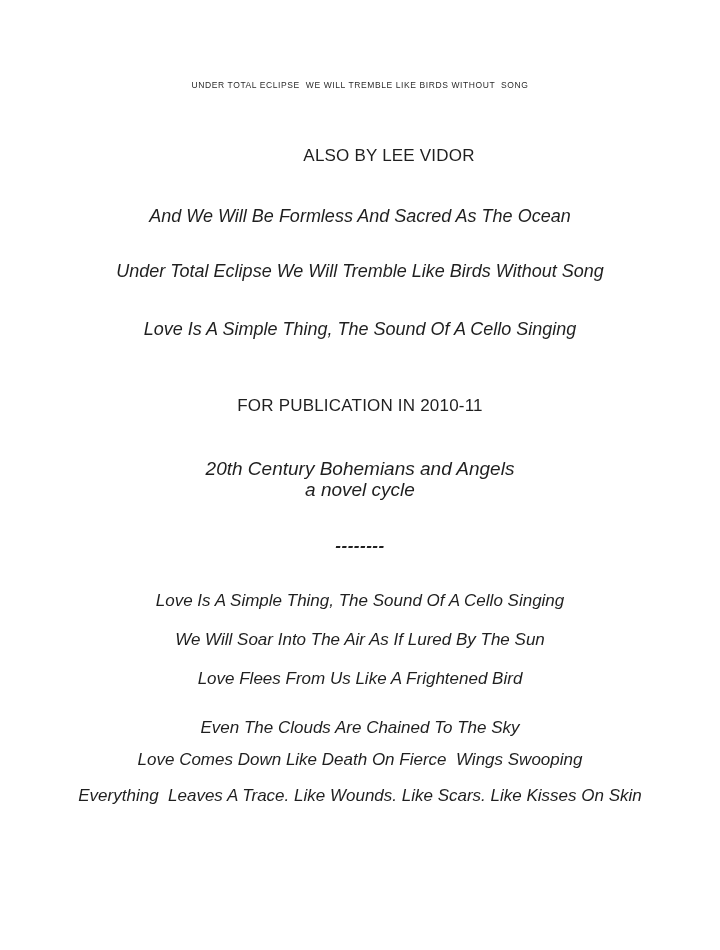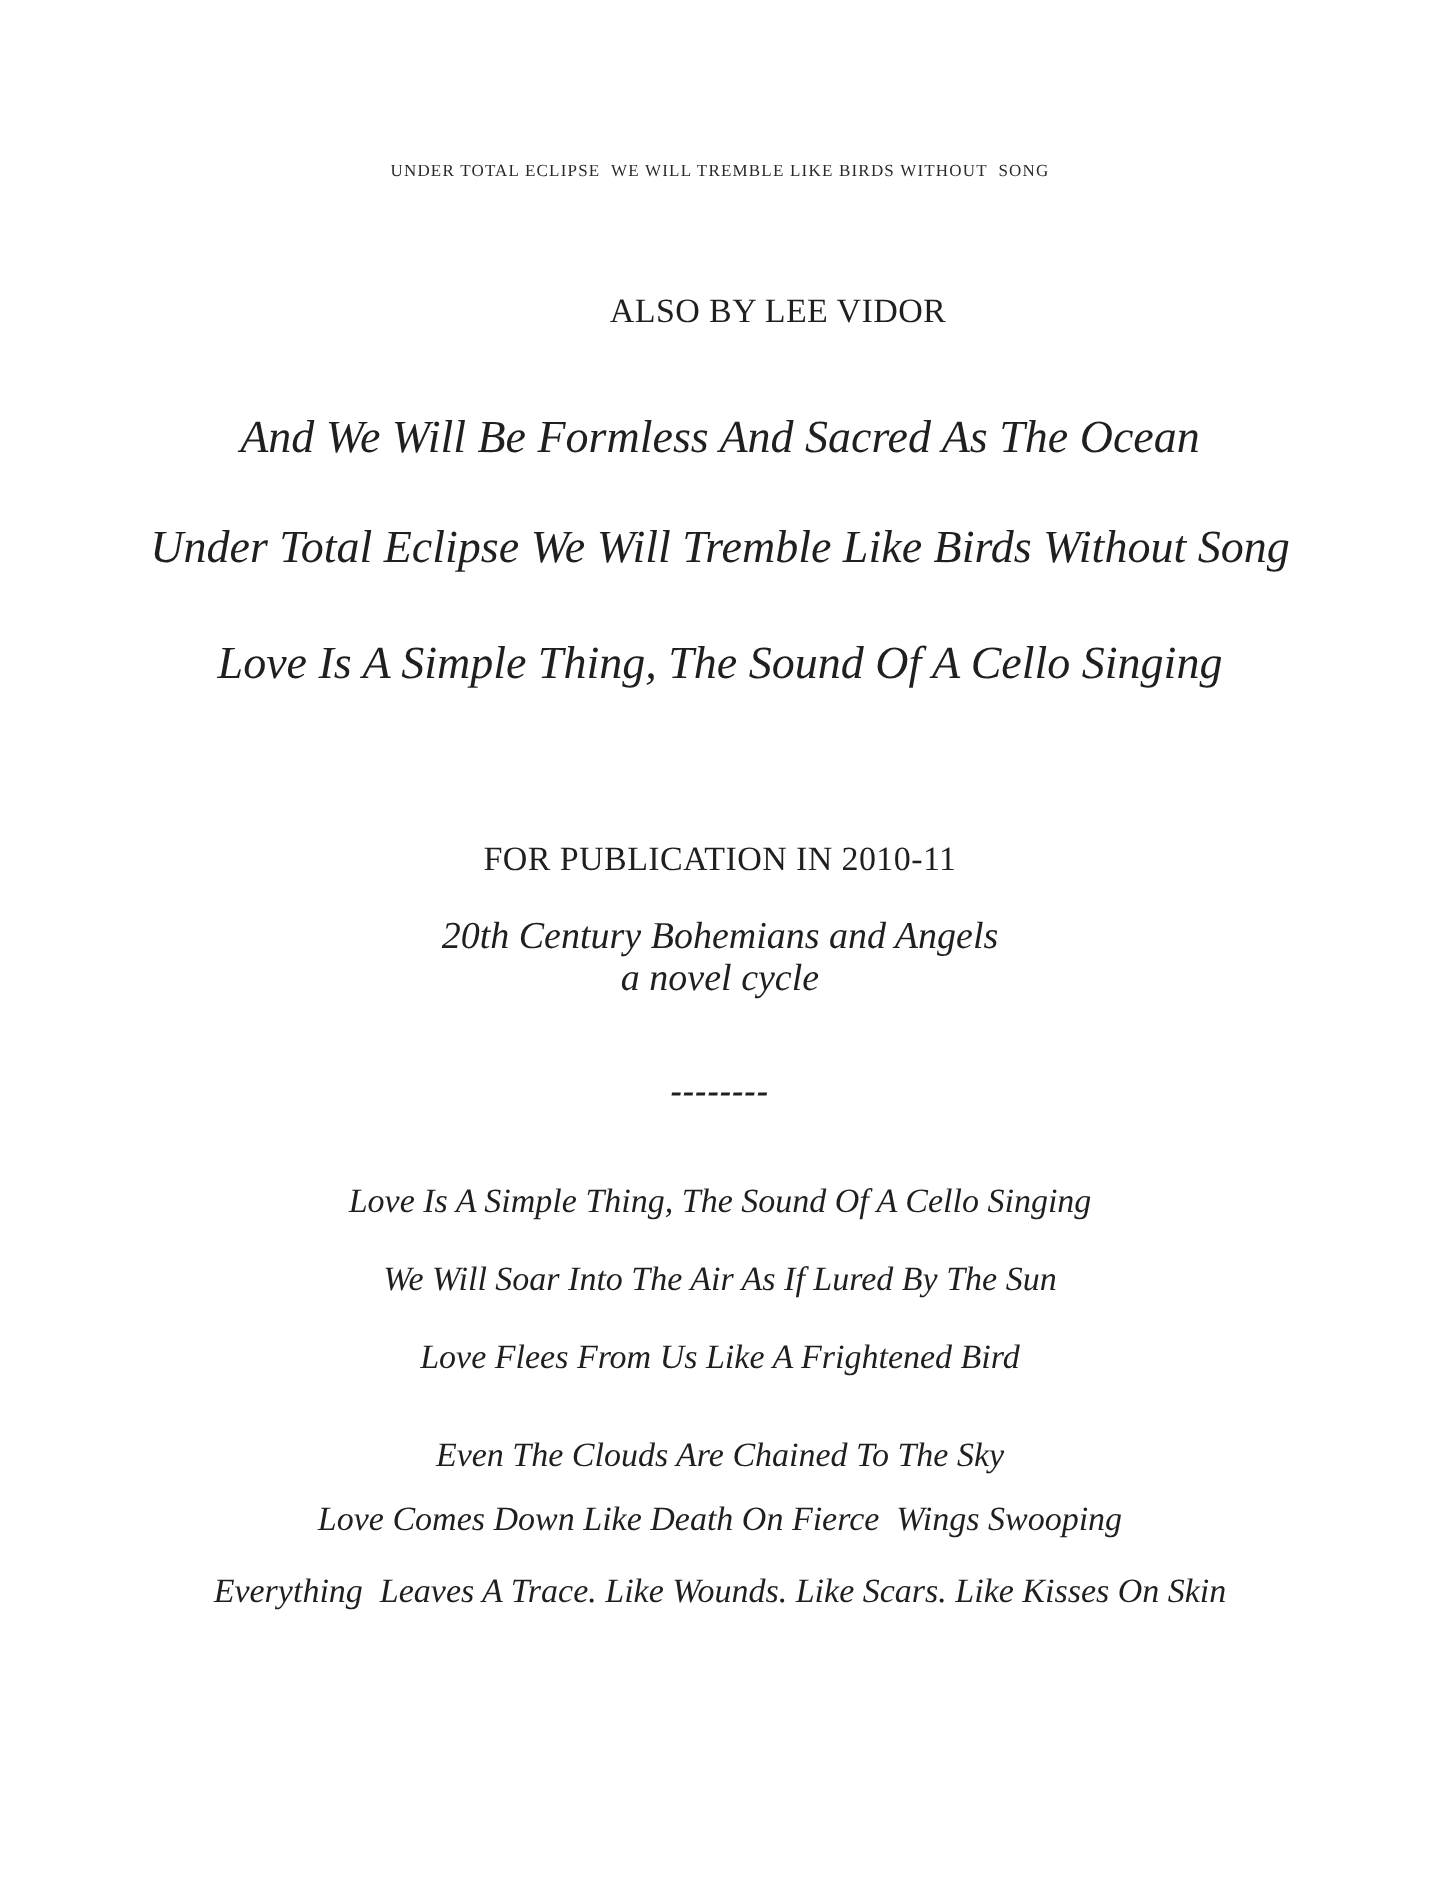--- a/index.html
+++ b/index.html
@@ -5,21 +5,21 @@
   html, body {
     margin: 0;
     padding: 0;
     background: #ffffff;
   }
   .page {
     position: relative;
     width: 720px;
     height: 944px;
     background: #ffffff;
-    font-family: Liberation Serif, serif;
+    font-family: Liberation Sans, sans-serif;
     color: #1f1f1f;
     overflow: hidden;
   }
   .line {
     position: absolute;
     left: 0;
     width: 100%;
     text-align: center;
     white-space: pre-wrap;
     line-height: 1.15;
@@ -28,24 +28,24 @@
     top: 81px;
     font-size: 8.5px;
     letter-spacing: 0.6px;
     color: #2a2a2a;
   }
   .caps-heading {
     font-size: 17px;
     letter-spacing: 0.2px;
   }
   .also-by-heading { top: 146px; margin-left: 29px; }
-  .pub-heading     { top: 420px; }
+  .pub-heading     { top: 396px; }
   .italic-title {
     font-style: italic;
-    font-size: 23px;
+    font-size: 18px;
     text-align: center;
   }
   .t1 { top: 206px; }
   .t2 { top: 261px; }
   .t3 { top: 319px; }
   .big-title {
     font-style: italic;
     font-size: 19px;
   }
   .bt1 { top: 458px; }

